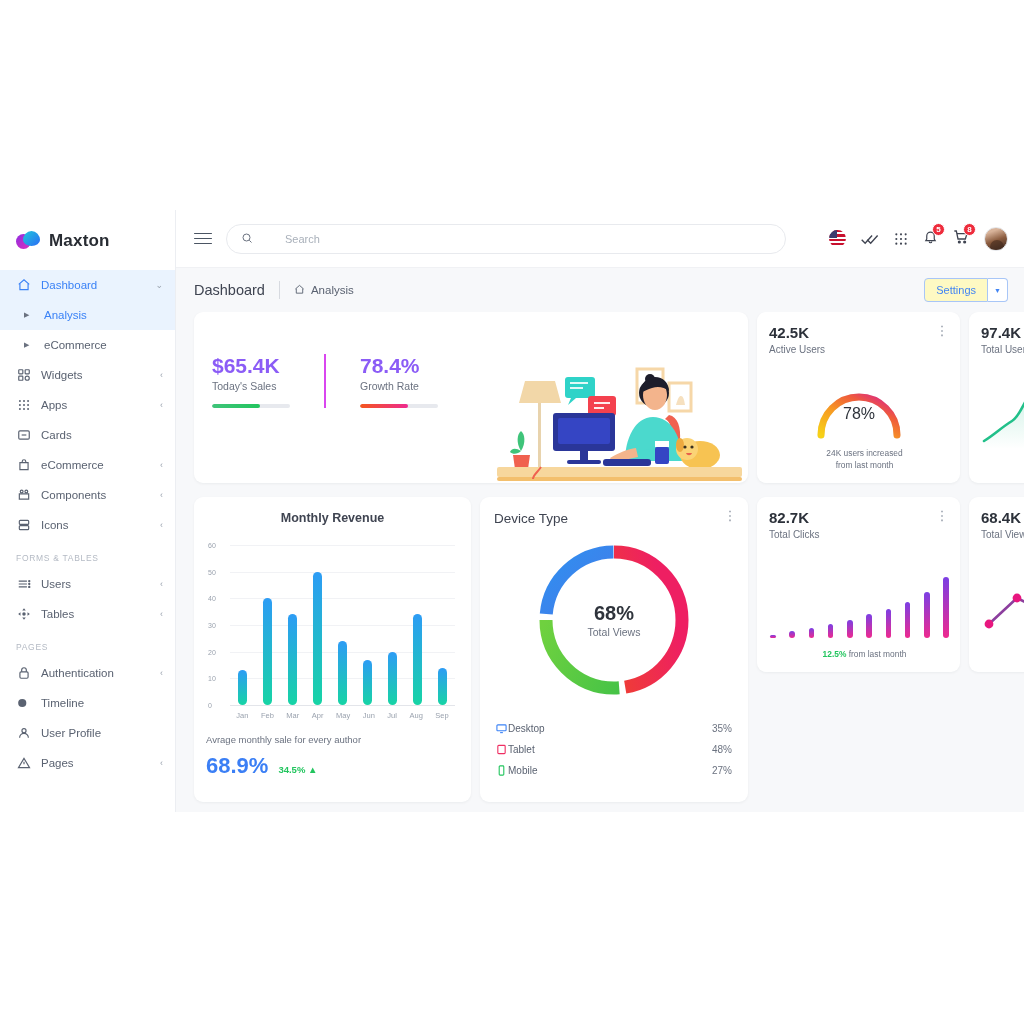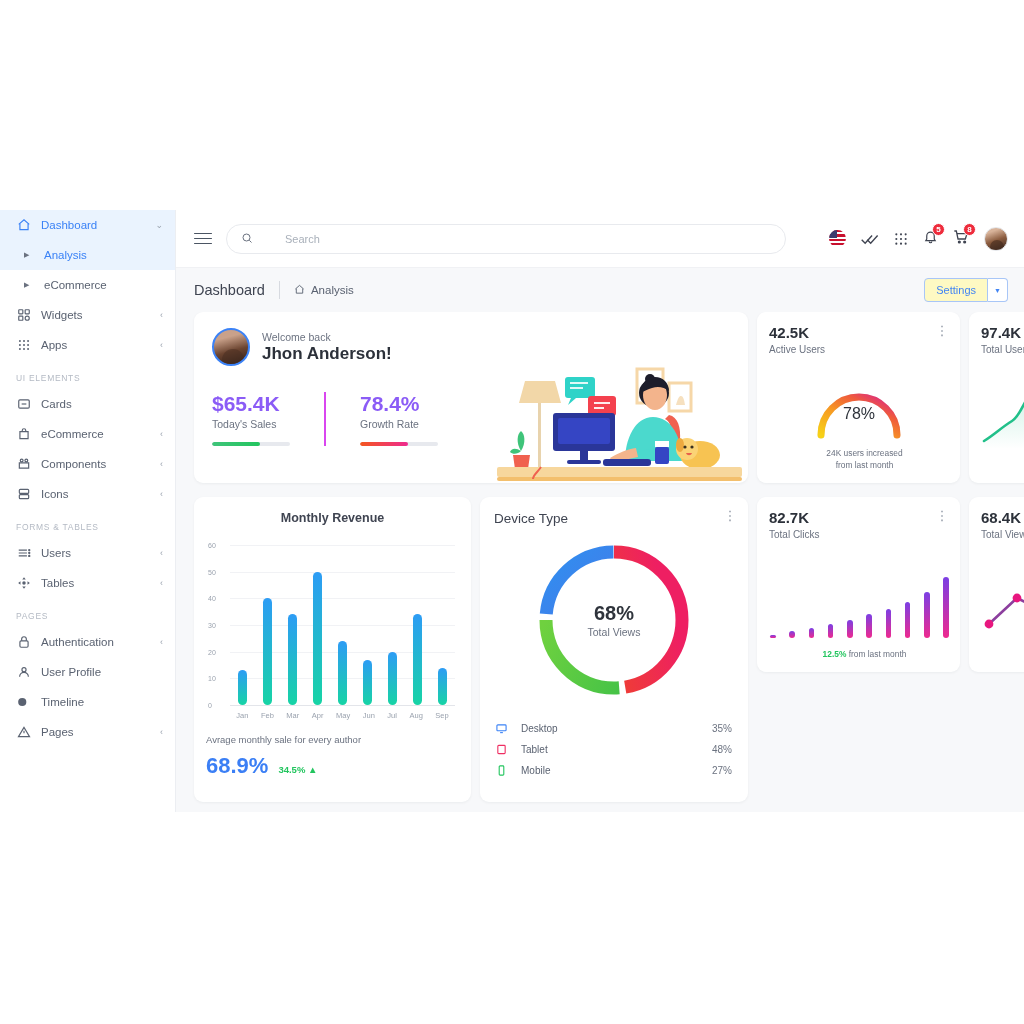--- a/index.html
+++ b/index.html
@@ -176,36 +176,43 @@
   .rev-delta { font-size: 9.5px; color: #22c55e; font-weight: 600; }
 
   
   .device { grid-column: 2 / span 1; height: 305px; padding: 14px 14px 8px; }
   .dev-title { font-size: 13.5px; color: #3f4451; }
   .donut-wrap { position: relative; width: 168px; height: 168px; margin: 10px auto 0; }
   .donut-center { position: absolute; inset: 0; display: flex; flex-direction: column; align-items: center; justify-content: center; }
   .donut-pct { font-size: 20px; font-weight: 600; color: #2f343c; }
   .donut-lab { font-size: 10.5px; color: #6b7280; margin-top: 1px; }
   .legend { margin-top: 14px; }
-  .leg-row { display: flex; align-items: center; gap: 14px; padding: 5px 2px; font-size: 10px; color: #5a6271; }
+  .leg-row { display: flex; align-items: center; gap: 1px; padding: 5px 2px; font-size: 10px; color: #5a6271; }
   .leg-ico { width: 11px; height: 11px; flex-shrink: 0; }
   .leg-val { margin-left: auto; color: #6b7280; }
 
   
   .clicks { height: 175px; padding: 13px 12px; }
   .spark-bars { position: absolute; left: 13px; right: 11px; bottom: 34px; height: 62px; display: flex; align-items: flex-end; justify-content: space-between; }
   .spark-bars i { width: 5.5px; border-radius: 3px; background: linear-gradient(180deg,#7b3fe4 0%,#ee2a8f 100%); }
 </style>
 </head>
 <body>
 
 <div class="canvas">
 <div class="app">
 
   <aside class="sidebar">
+    <div class="brand">
+      <div class="brand-logo">
+            <i class="b1"></i>
+            <i class="b2"></i>
+          </div>
+      <div class="brand-name">Maxton</div>
+    </div>
 
     <nav class="nav">
       <div class="nav-item active">
         <span class="nav-ico">
               <svg viewBox="0 0 24 24" fill="none" stroke="#3b82f6" stroke-width="2">
                 <path d="M3 11l9-8 9 8"></path>
                 <path d="M5 10v10h14V10"></path>
               </svg>
             </span>
         <span class="nav-label">Dashboard</span>
@@ -242,21 +249,20 @@
                 <circle cx="19" cy="12" r="1.7"></circle>
                 <circle cx="5" cy="19" r="1.7"></circle>
                 <circle cx="12" cy="19" r="1.7"></circle>
                 <circle cx="19" cy="19" r="1.7"></circle>
               </svg>
             </span>
         <span class="nav-label">Apps</span>
         <span class="nav-arrow">‹</span>
       </div>
 
-      <div class="nav-section">UI ELEMENTS</div>
       <div class="nav-item">
         <span class="nav-ico">
               <svg viewBox="0 0 24 24" fill="none" stroke="#5a6271" stroke-width="2">
                 <rect x="3" y="5" width="18" height="14" rx="2"></rect>
                 <path d="M8 12h8"></path>
               </svg>
             </span>
         <span class="nav-label">Cards</span>
       </div>
       <div class="nav-item">
@@ -321,35 +327,35 @@
               <svg viewBox="0 0 24 24" fill="none" stroke="#5a6271" stroke-width="2">
                 <rect x="5" y="10" width="14" height="11" rx="2"></rect>
                 <path d="M8 10V7a4 4 0 018 0v3"></path>
               </svg>
             </span>
         <span class="nav-label">Authentication</span>
         <span class="nav-arrow">‹</span>
       </div>
       <div class="nav-item">
         <span class="nav-ico">
-              <svg viewBox="0 0 24 24" fill="none" stroke="#5a6271" stroke-width="2">
-                <circle cx="12" cy="8" r="3.5"></circle>
-                <path d="M4.5 20a7.5 7.5 0 0115 0"></path>
-              </svg>
-            </span>
-        <span class="nav-label">User Profile</span>
-      </div>
-      <div class="nav-item">
-        <span class="nav-ico">
               <svg viewBox="0 0 24 24" fill="#5a6271">
                 <circle cx="9" cy="12" r="7"></circle>
                 <path d="M15 5a7 7 0 010 14 7 7 0 000-14z" fill="#9aa2ae"></path>
               </svg>
             </span>
         <span class="nav-label">Timeline</span>
+      </div>
+      <div class="nav-item">
+        <span class="nav-ico">
+              <svg viewBox="0 0 24 24" fill="none" stroke="#5a6271" stroke-width="2">
+                <circle cx="12" cy="8" r="3.5"></circle>
+                <path d="M4.5 20a7.5 7.5 0 0115 0"></path>
+              </svg>
+            </span>
+        <span class="nav-label">User Profile</span>
       </div>
       <div class="nav-item">
         <span class="nav-ico">
               <svg viewBox="0 0 24 24" fill="none" stroke="#5a6271" stroke-width="2">
                 <path d="M12 4L2.5 20h19z"></path>
                 <path d="M12 10v4"></path>
               </svg>
             </span>
         <span class="nav-label">Pages</span>
         <span class="nav-arrow">‹</span>
@@ -429,27 +435,20 @@
       </div>
       <div class="settings-grp">
         <button class="settings-btn">Settings</button>
         <div class="settings-caret">▼</div>
       </div>
     </div>
 
     <div class="content">
 
       <section class="card welcome">
-        <div class="w-head">
-          <div class="w-avatar"></div>
-          <div>
-            <div class="w-sub">Welcome back</div>
-            <div class="w-name">Jhon Anderson!</div>
-          </div>
-        </div>
         <div class="w-stats">
           <div class="w-stat">
             <div class="w-val">$65.4K</div>
             <div class="w-lab">Today's Sales</div>
             <div class="w-bar">
                   <i style="width:62%;background:linear-gradient(90deg,#3fc47a,#22c55e)"></i>
                 </div>
           </div>
           <div class="w-stat">
             <div class="w-val">78.4%</div>

